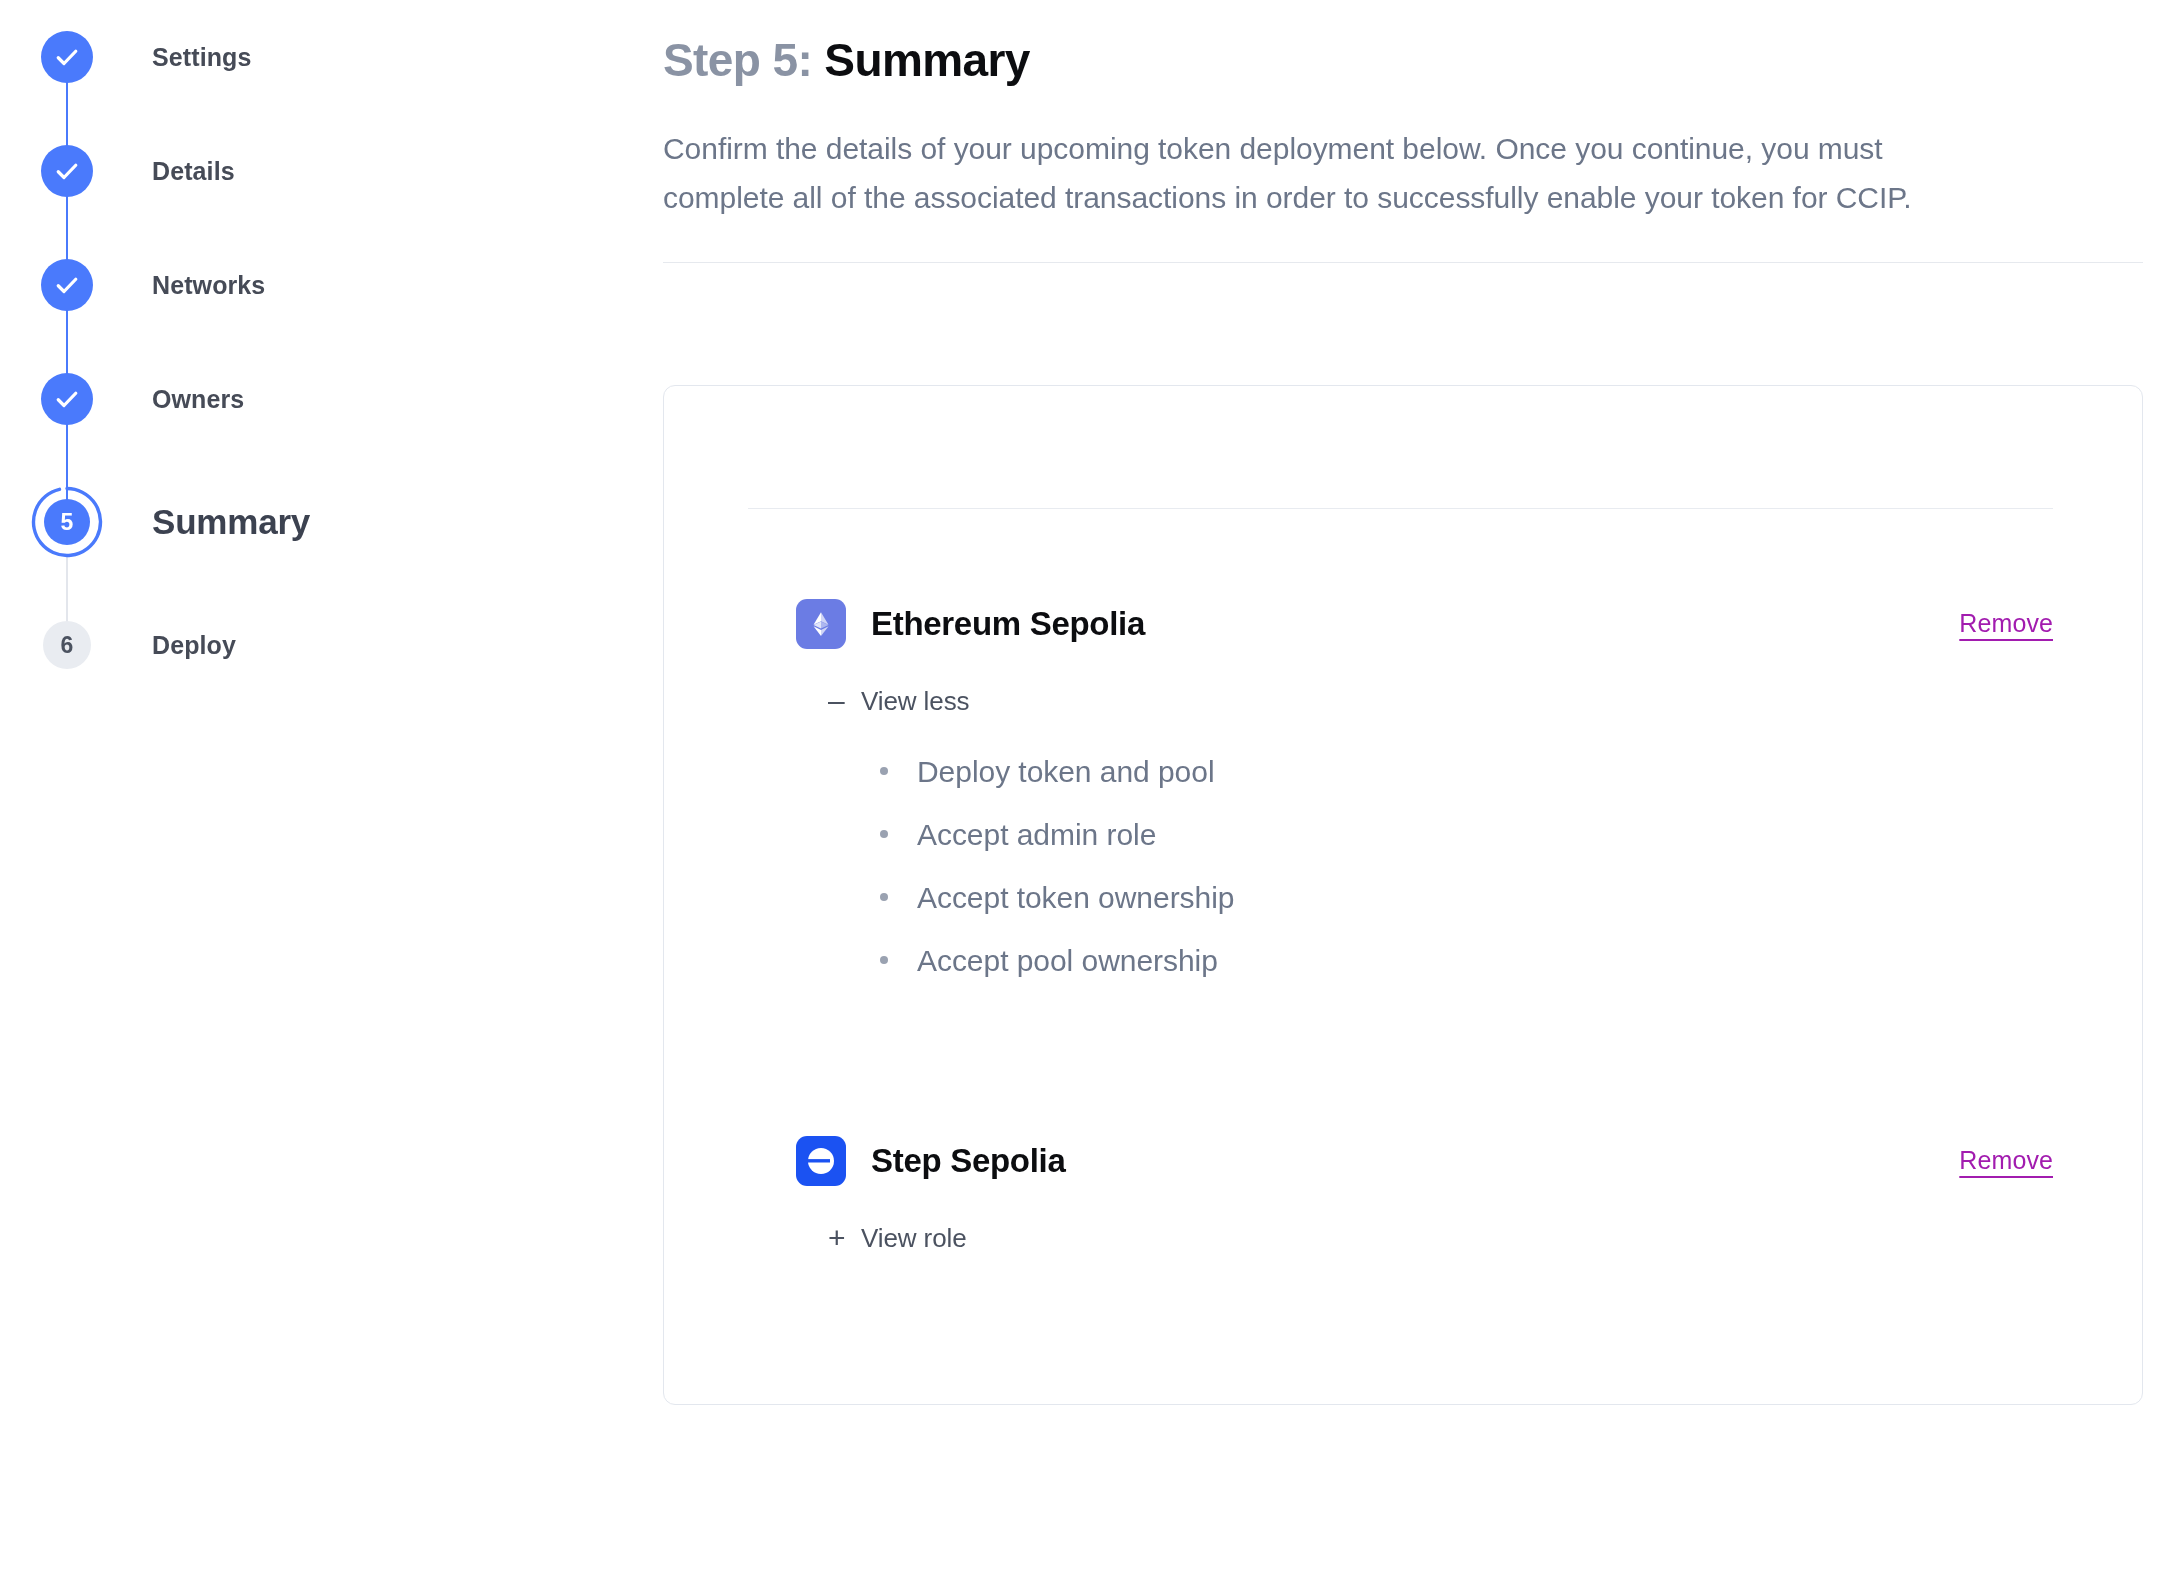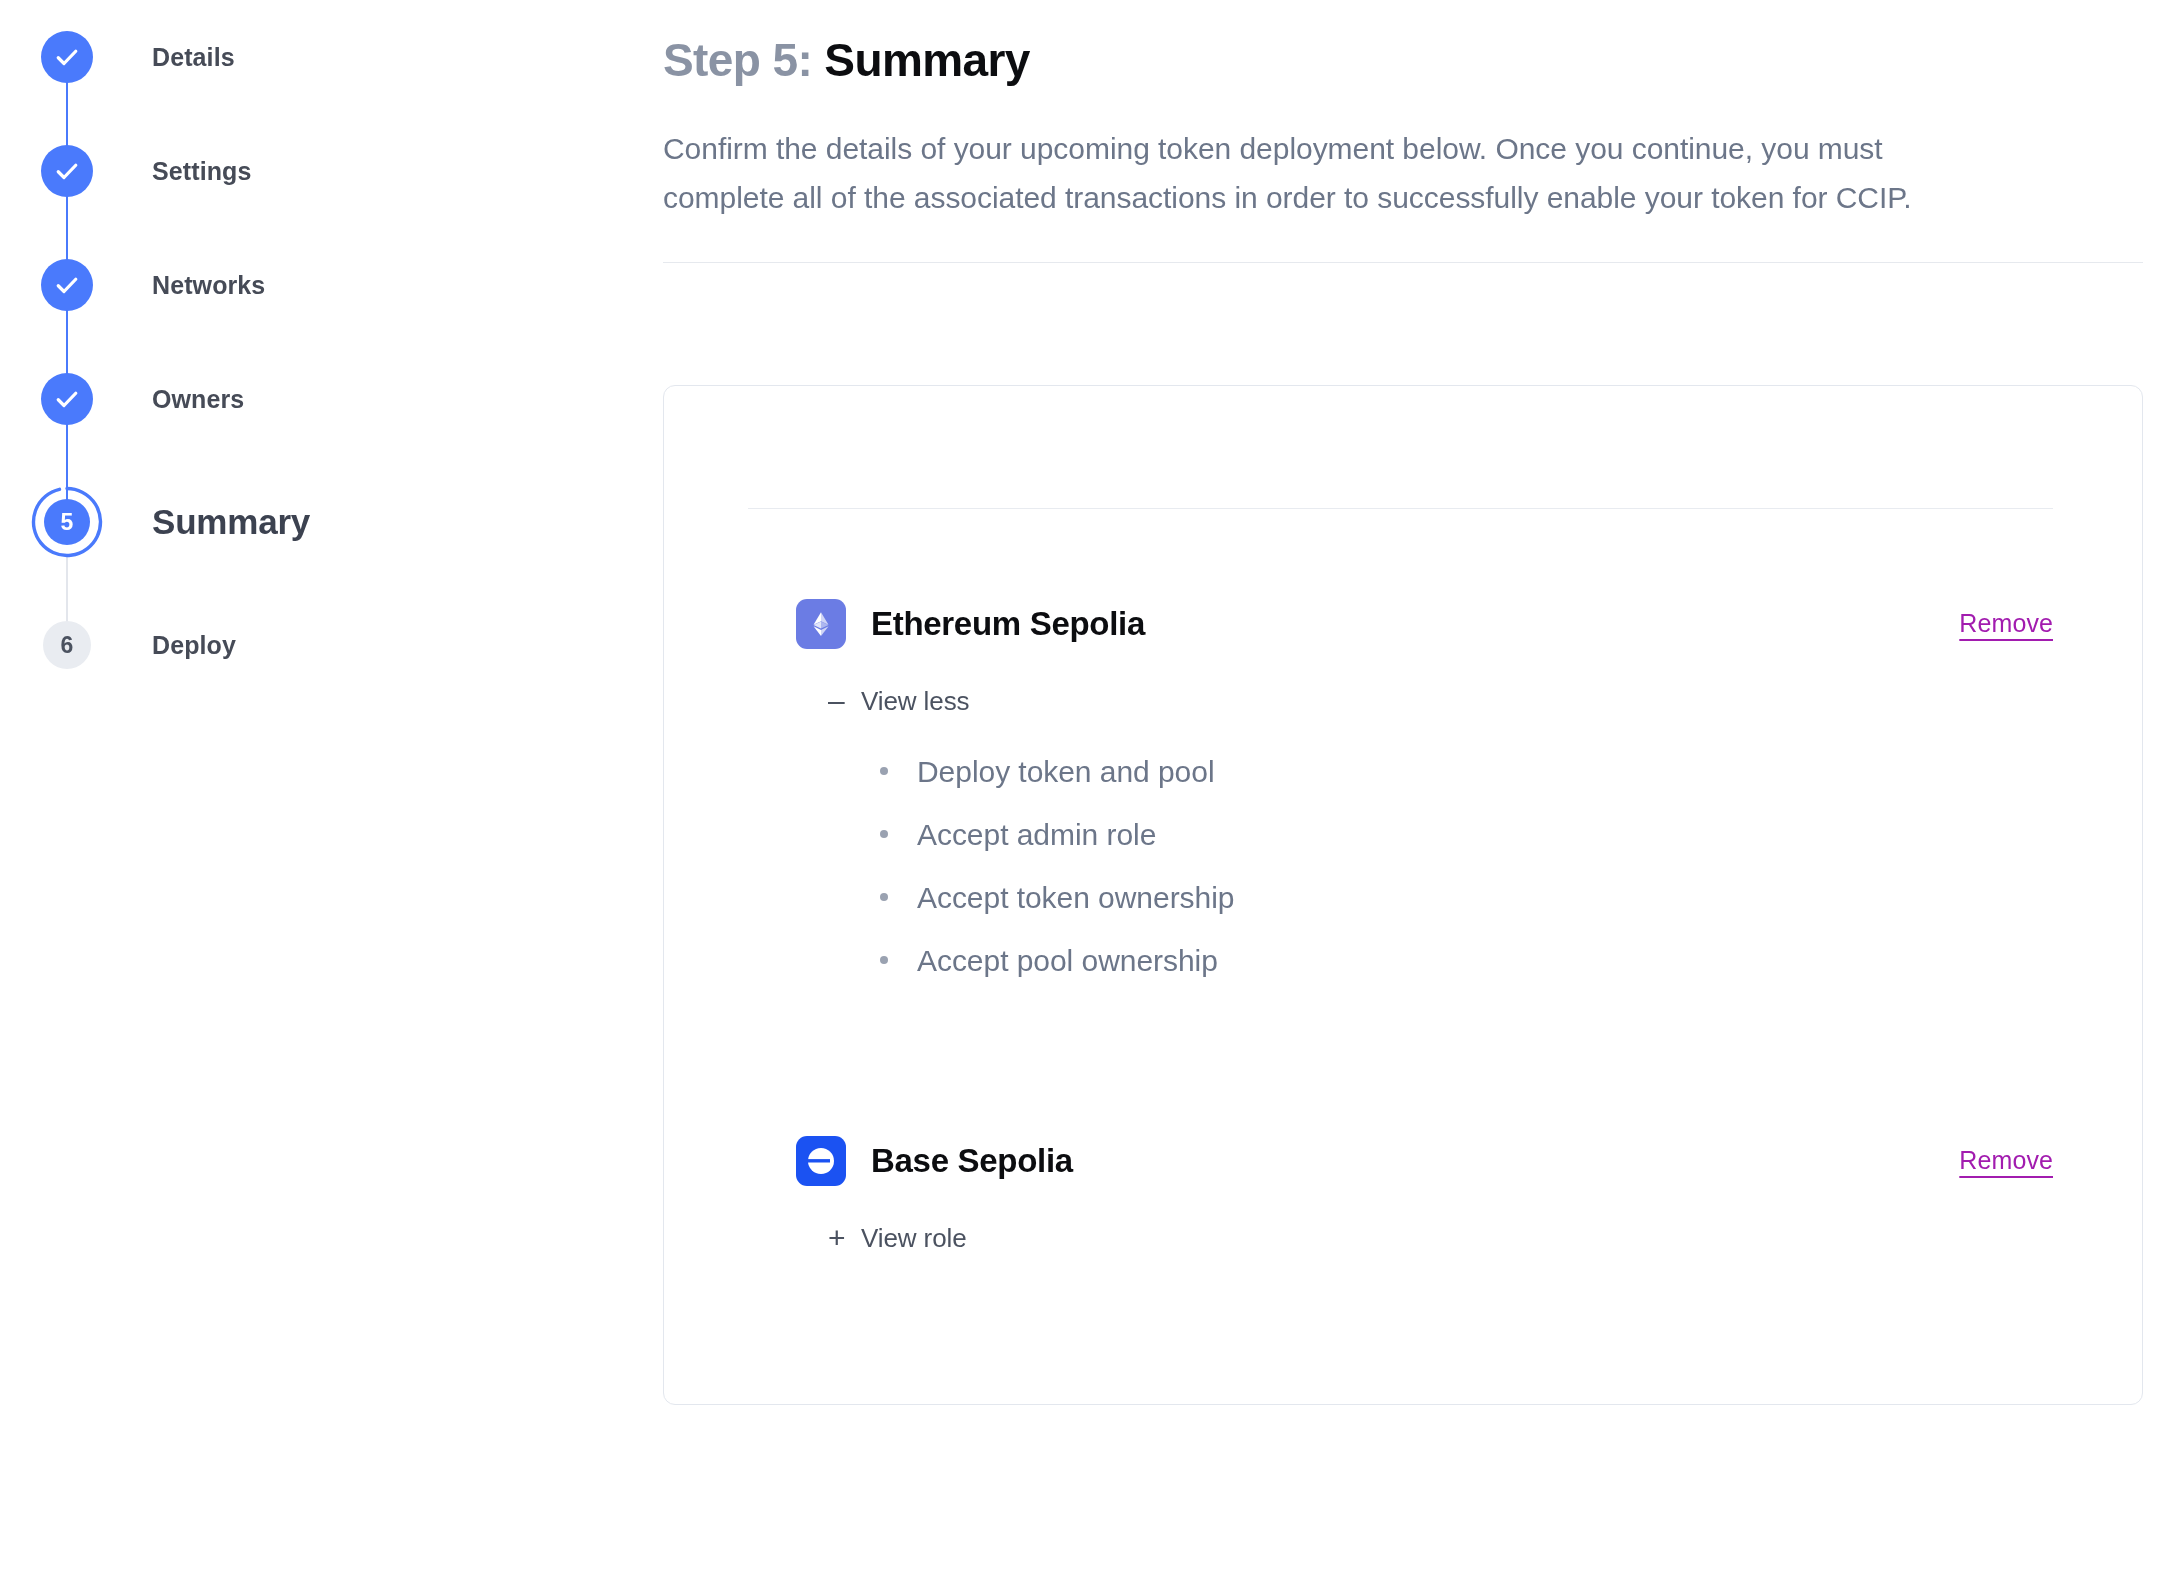--- a/index.html
+++ b/index.html
@@ -271,33 +271,33 @@
 
     <div class="step">
       <div class="connector done" style="top: 57px; height: 114px;"></div>
       <div class="step-marker">
         <div class="circle done">
           <svg width="30" height="30" viewBox="0 0 24 24" fill="none" aria-hidden="true">
             <path d="M5 12.6 L9.6 17.2 L19 7.4" stroke="#ffffff" stroke-width="2.6" stroke-linecap="round" stroke-linejoin="round"></path>
           </svg>
         </div>
       </div>
-      <div class="step-label">Details</div>
+      <div class="step-label">Settings</div>
     </div>
 
     <div class="step">
       <div class="connector done" style="top: 57px; height: 114px;"></div>
       <div class="step-marker">
         <div class="circle done">
           <svg width="30" height="30" viewBox="0 0 24 24" fill="none" aria-hidden="true">
             <path d="M5 12.6 L9.6 17.2 L19 7.4" stroke="#ffffff" stroke-width="2.6" stroke-linecap="round" stroke-linejoin="round"></path>
           </svg>
         </div>
       </div>
-      <div class="step-label">Settings</div>
+      <div class="step-label">Details</div>
     </div>
 
     <div class="step">
       <div class="connector done" style="top: 57px; height: 114px;"></div>
       <div class="step-marker">
         <div class="circle done">
           <svg width="30" height="30" viewBox="0 0 24 24" fill="none" aria-hidden="true">
             <path d="M5 12.6 L9.6 17.2 L19 7.4" stroke="#ffffff" stroke-width="2.6" stroke-linecap="round" stroke-linejoin="round"></path>
           </svg>
         </div>
@@ -386,21 +386,21 @@
       </div>
 
       <div class="network second">
         <div class="network-head">
           <div class="chain-icon base">
             <svg width="34" height="34" viewBox="0 0 34 34" aria-hidden="true">
               <circle cx="17" cy="17" r="13" fill="#ffffff"></circle>
               <rect x="4" y="15.1" width="22" height="3.4" fill="#1b52f2"></rect>
             </svg>
           </div>
-          <div class="chain-name">Base Sepolia</div>
+          <div class="chain-name">Step Sepolia</div>
           <div class="remove-link">Remove</div>
         </div>
 
         <div class="toggle-row">
           <span class="toggle-sign">+</span>
           <span class="toggle-label">View role</span>
         </div>
       </div>
 
     </div>

